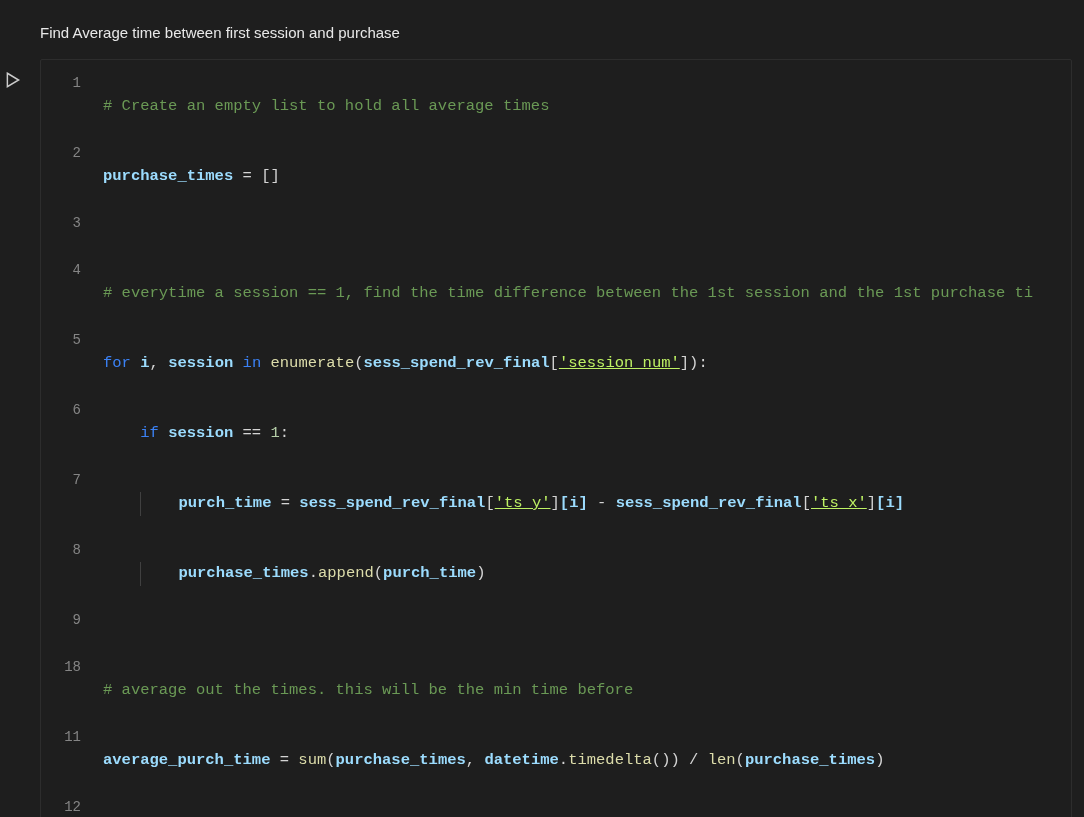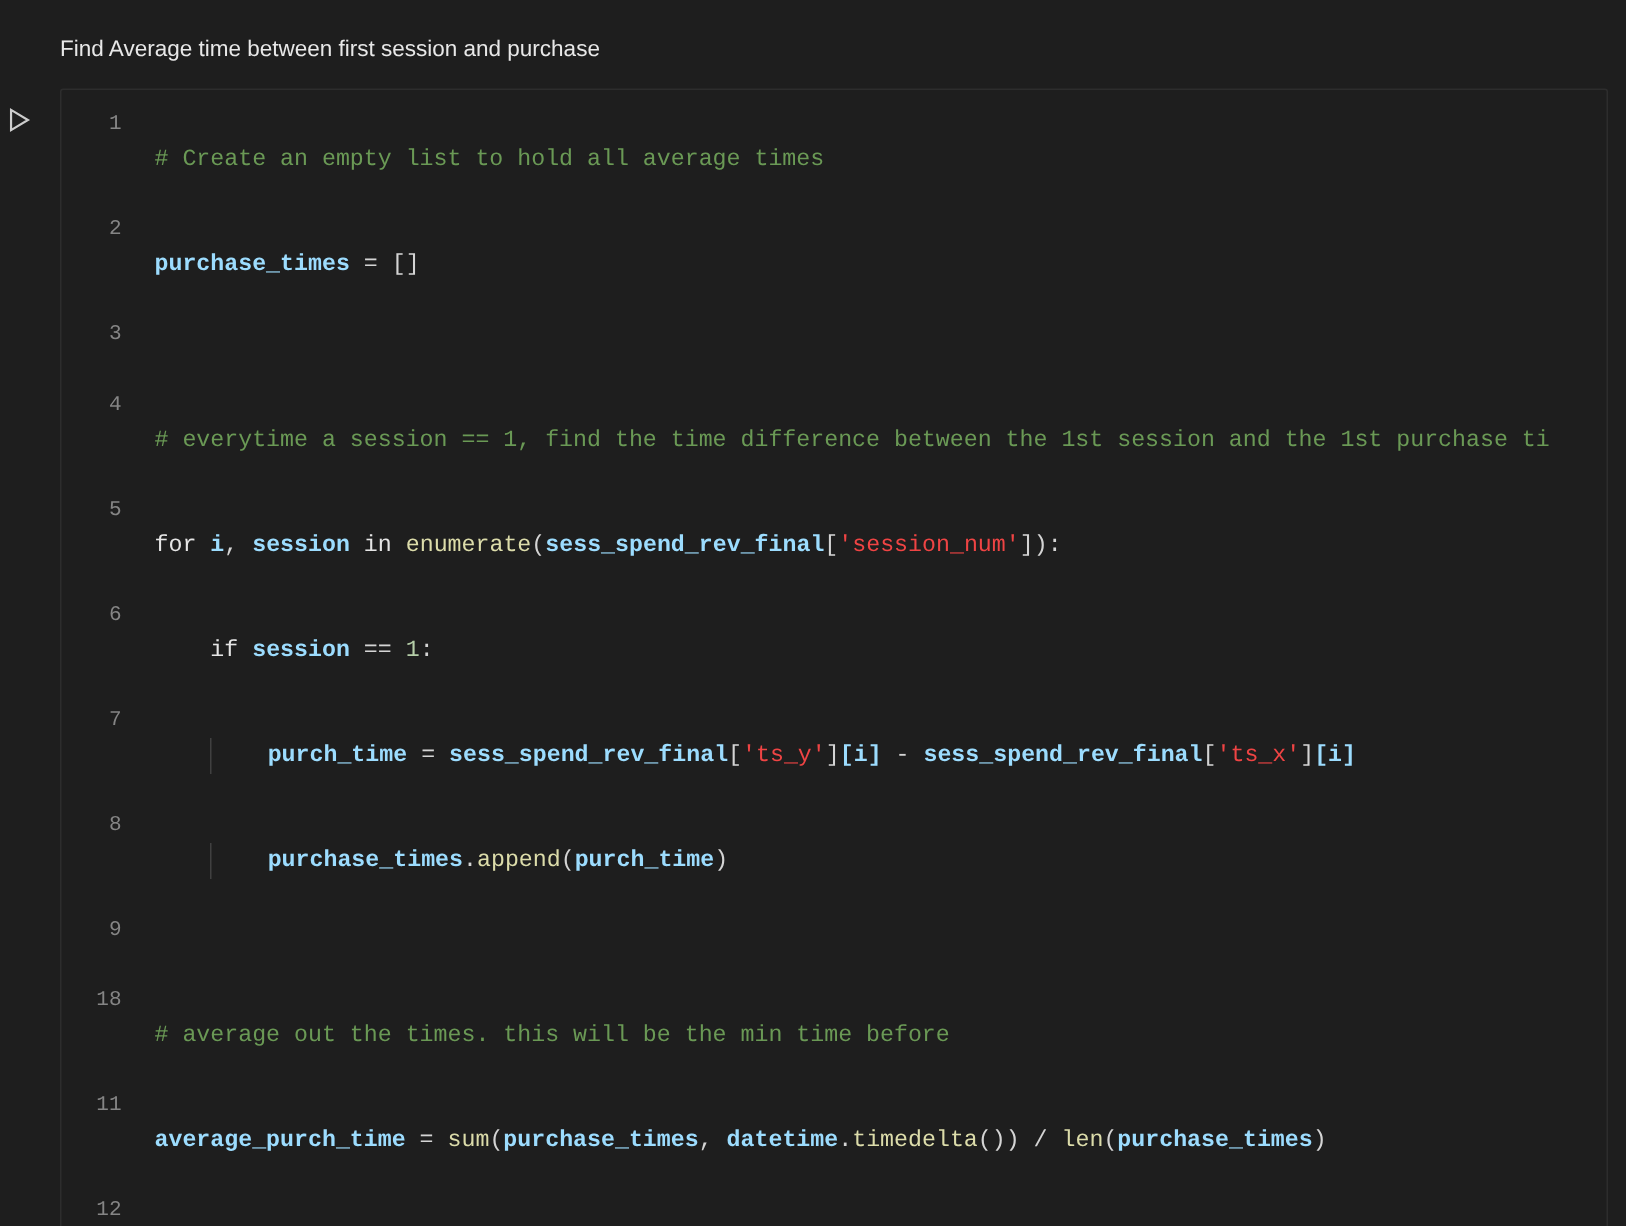--- a/index.html
+++ b/index.html
@@ -139,23 +139,23 @@
     left: 6px;
     top: 2px;
     color: #cccccc;
     font-size: 16px;
     letter-spacing: 1px;
     cursor: pointer;
   }
 
   
   .c-cm { color: #6a9955; }  
-  .c-kw { color: #e5e5e5; }  
+  .c-kw { color: #3b82f6; }  
   .c-fn { color: #dcdcaa; }  
-  .c-str{ color: #ef4444; }  
+  .c-str{ color: #bef264; text-decoration: underline; }  
   .c-num{ color: #b5cea8; }  
   .c-id { color: #9cdcfe; font-weight: bold; }  
   .c-op { color: #d4d4d4; }
   .c-pl { color: #d4d4d4; }
   .c-br { color: #d4d4d4; }
 
 </style>
 </head>
 <body>
 

